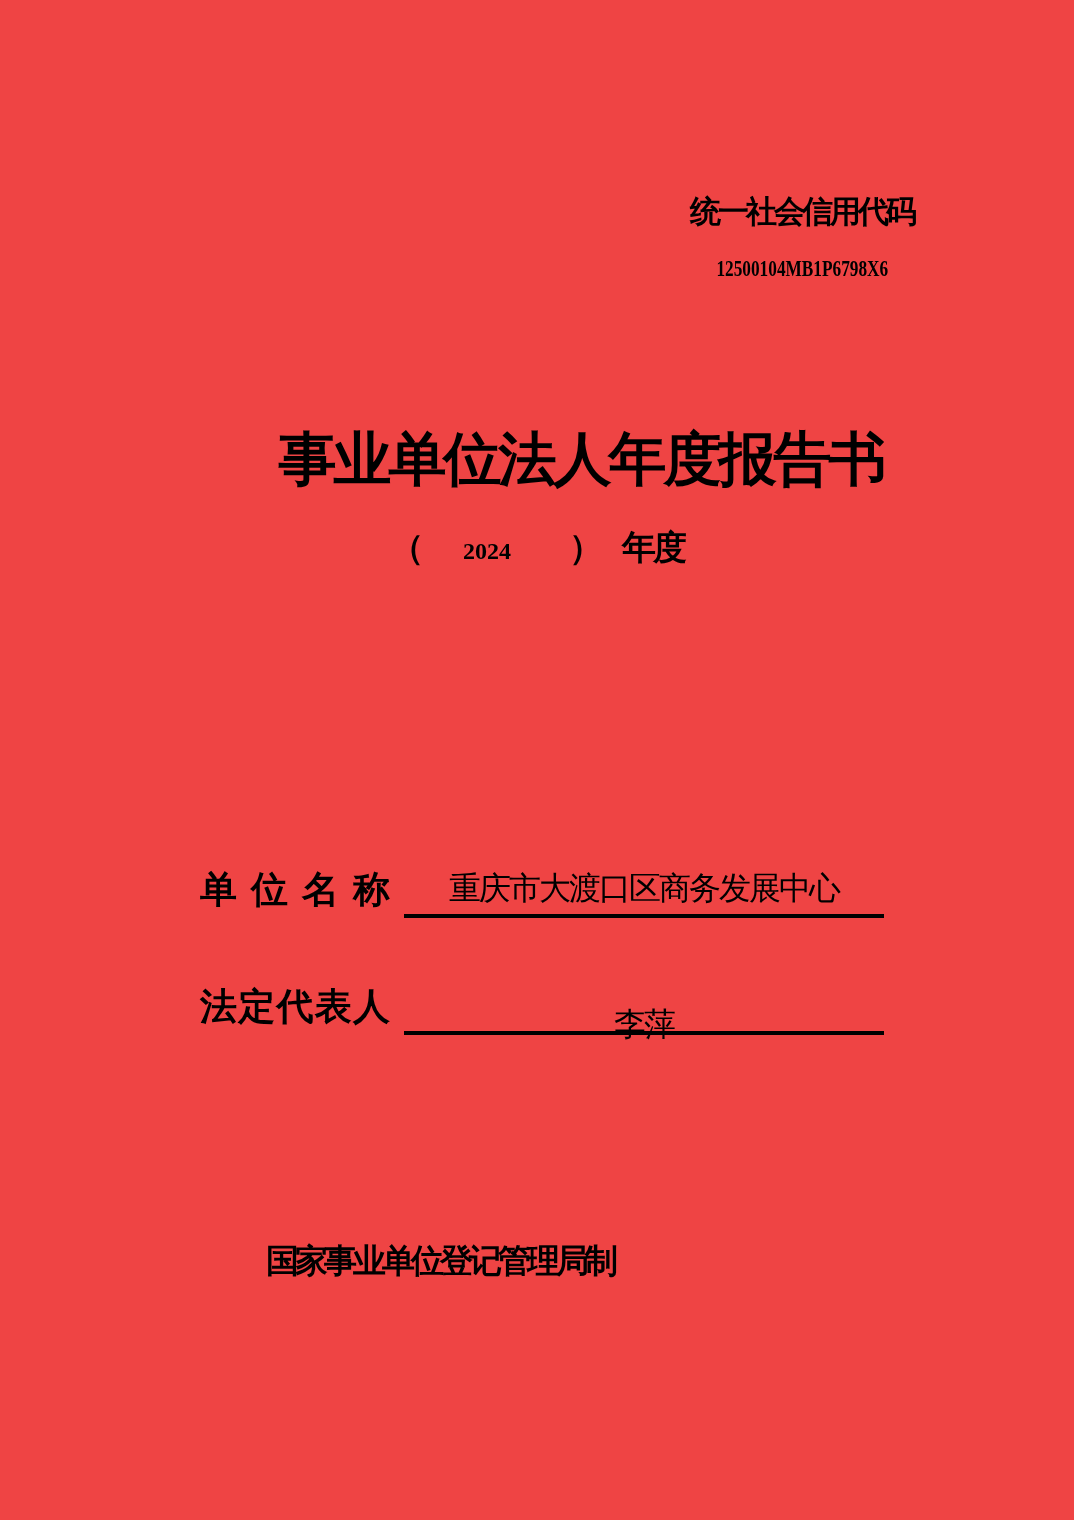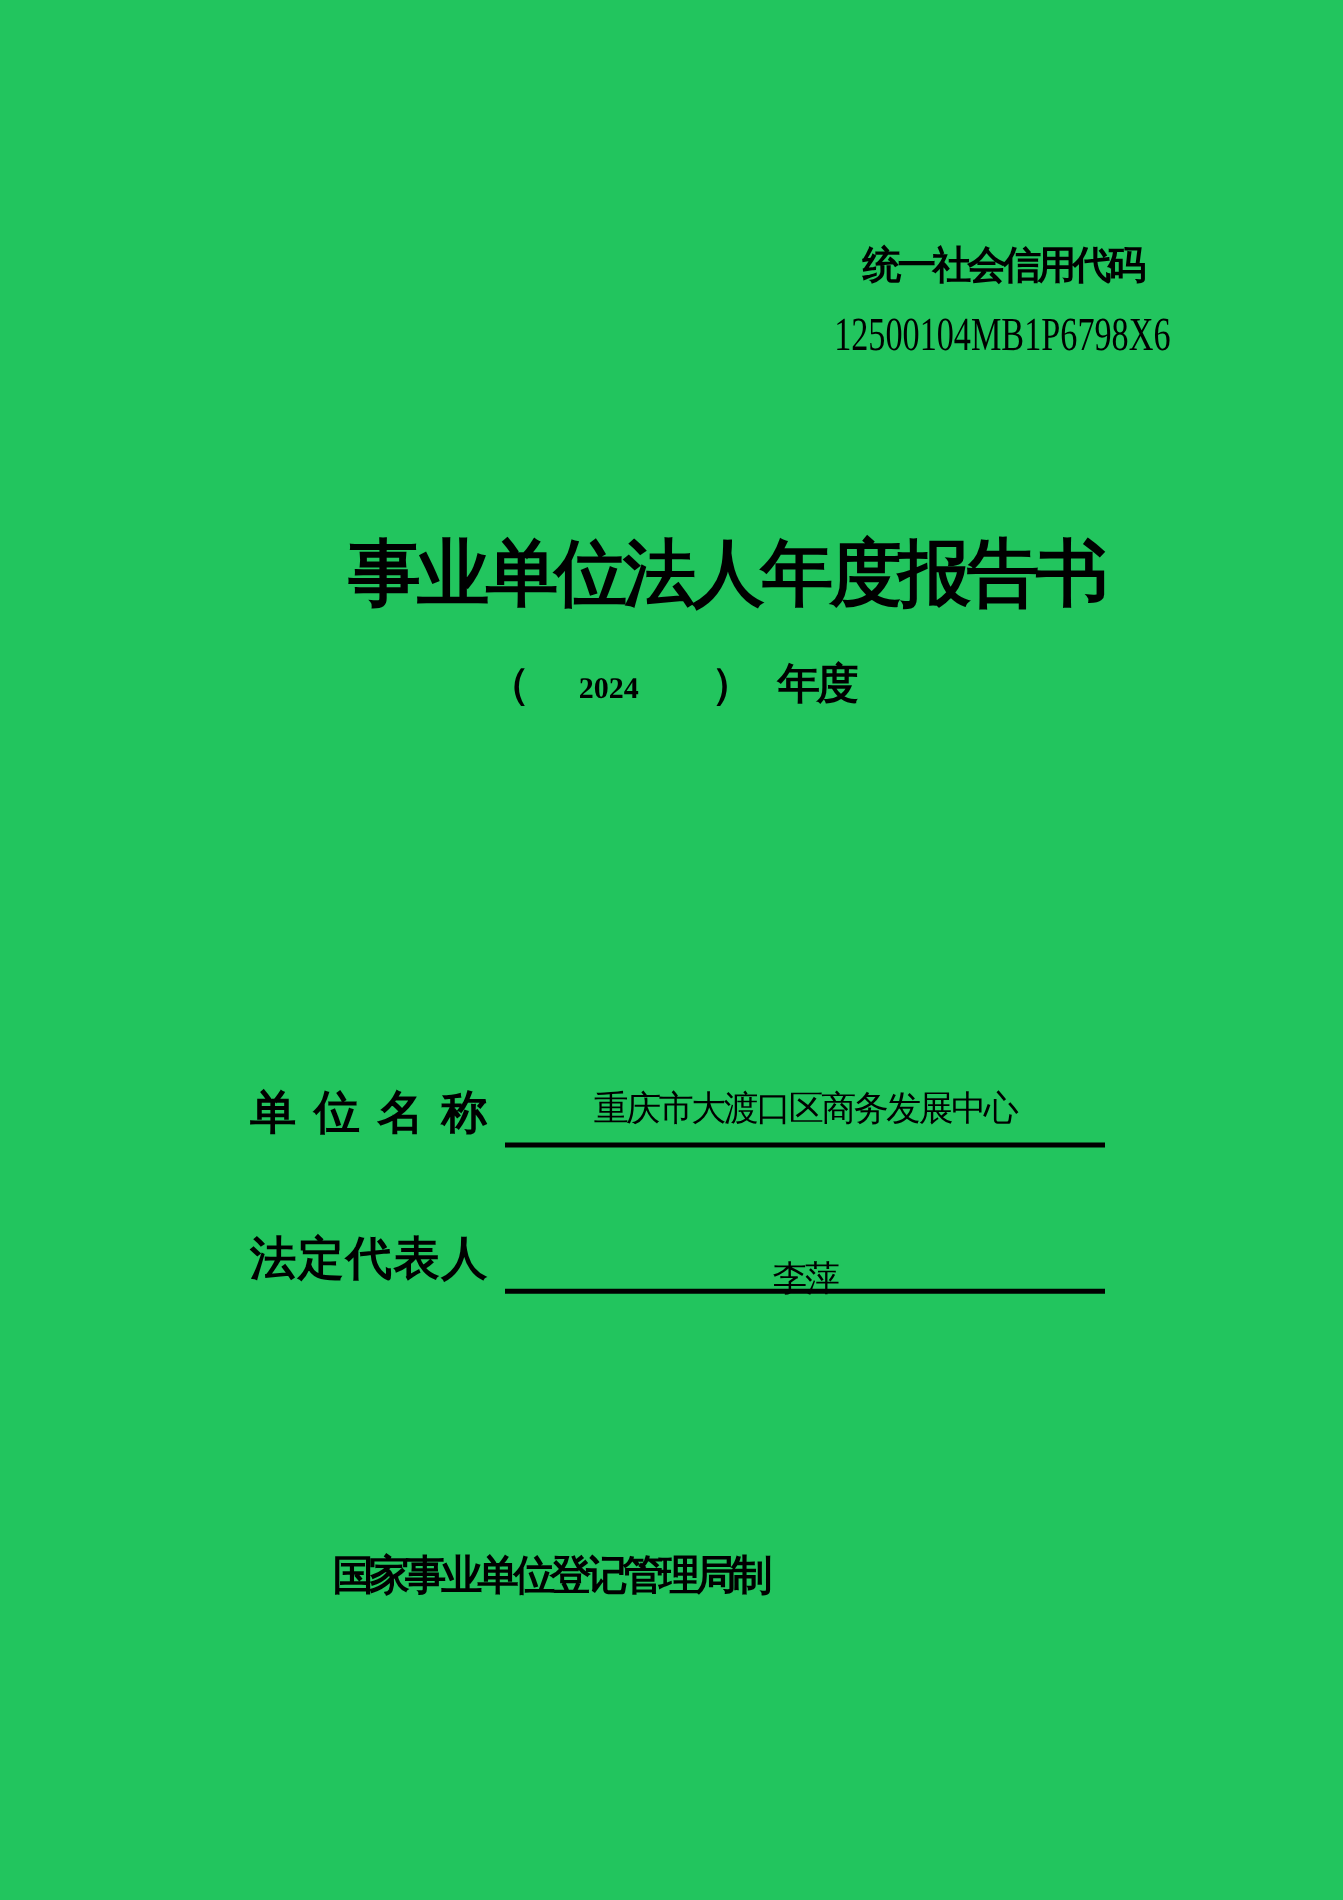--- a/index.html
+++ b/index.html
@@ -4,21 +4,21 @@
 <style>
   html, body {
     margin: 0;
     padding: 0;
     background: #ffffff;
   }
   .page {
     position: relative;
     width: 1074px;
     height: 1520px;
-    background: #22c55e;
+    background: #ef4444;
     color: #000000;
     overflow: hidden;
     font-family: "Liberation Serif", serif;
   }
 
   
   .credit-block {
     position: absolute;
     left: 614px;
     top: 193px;
@@ -29,22 +29,22 @@
     font-family: "Liberation Serif", serif;
     font-weight: 700;
     font-size: 31px;
     letter-spacing: -3px;
     line-height: 38px;
     white-space: nowrap;
   }
   .credit-value {
     margin-top: 18px;
     font-family: "Liberation Serif", serif;
-    font-weight: 400;
-    font-size: 38px;
+    font-weight: 700;
+    font-size: 24px;
     line-height: 38px;
     white-space: nowrap;
   }
   .credit-value .squeeze {
     display: inline-block;
     transform: scaleX(0.72);
     transform-origin: center;
   }
 
   
@@ -118,21 +118,21 @@
   .field-line-unit  { top: 914px; }
   .field-line-legal { top: 1031px; }
 
   .field-value {
     position: absolute;
     left: 404px;
     width: 480px;
     text-align: center;
     font-family: "Liberation Serif", serif;
     font-weight: 400;
-    font-size: 28px;
+    font-size: 32px;
     letter-spacing: -2px;
     line-height: 38px;
     white-space: nowrap;
   }
   .field-value-unit  { top: 869px; }
   .field-value-legal { top: 985px; margin-top: 20px; }
 
   
   .footer-issuer {
     position: absolute;

